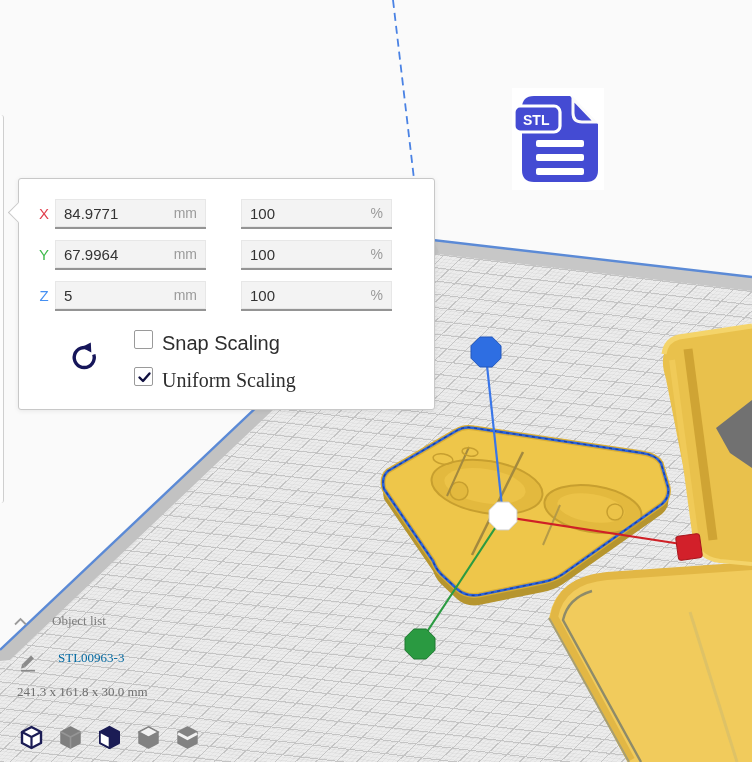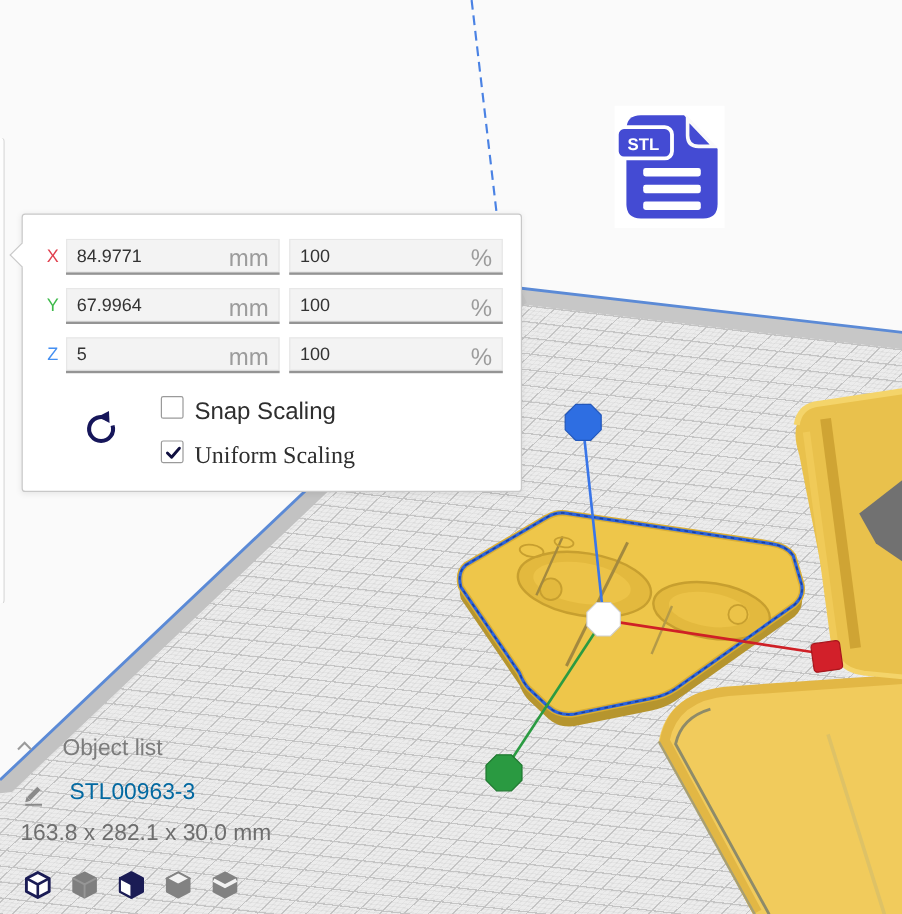--- a/index.html
+++ b/index.html
@@ -19,33 +19,33 @@
   #left-sliver{position:absolute;left:0;top:115px;width:3px;height:388px;background:#fdfdfd;
     border-right:1px solid #cfcfcf;border-radius:0 3px 3px 0;z-index:4;}
   
   #stl-icon{position:absolute;left:512px;top:88px;z-index:3;}
   
   #scale-panel{position:absolute;left:18px;top:178px;width:415px;height:230px;background:#fff;
     border:1px solid #c8c8c8;border-radius:3px;box-shadow:0 1px 5px rgba(0,0,0,.08);z-index:6;}
   #scale-panel .caret{position:absolute;left:-8px;top:26px;width:14px;height:14px;background:#fff;
     border-left:1px solid #c8c8c8;border-bottom:1px solid #c8c8c8;transform:rotate(45deg);}
   .axis-label{position:absolute;width:18px;font-size:15px;line-height:30px;text-align:center;}
-  .field{position:absolute;width:178px;height:30px;}
+  .field{position:absolute;width:151px;height:30px;}
   .field input{width:100%;height:100%;box-sizing:border-box;background:#f3f3f3;border:none;
     border-bottom:2px solid #949494;box-shadow:inset 0 0 0 1px #e7e7e7;
     font-family:inherit;font-size:15px;color:#333;padding:0 32px 0 9px;outline:none;}
-  .suffix{position:absolute;right:9px;top:6px;font-size:20px;color:#9b9b9b;pointer-events:none;}
+  .suffix{position:absolute;right:9px;top:6px;font-size:14px;color:#9b9b9b;pointer-events:none;}
   .cbx{position:absolute;width:19px;height:19px;box-sizing:border-box;background:#fff;
     border:1px solid #9a9a9a;border-radius:2px;}
   .cbx svg{position:absolute;left:1px;top:1px;}
   .cbx-label{position:absolute;font-size:20px;color:#2e2e2e;}
   #reset-btn{position:absolute;left:50px;top:162px;width:32px;height:32px;cursor:pointer;}
   
   .ovl{position:absolute;z-index:5;}
-  .ovl-text{font-size:19px;}
+  .ovl-text{font-size:13px;font-family:Liberation Serif, serif;}
   #object-list-header{left:52px;top:613px;color:#7c7c7c;}
   #object-item-name{left:58px;top:650px;color:#0369a1;}
   #object-dimensions{left:17px;top:684px;color:#6e6e6e;}
   #chevron{left:13px;top:616px;}
   #pencil{left:18px;top:651px;}
   #view-toolbar{left:18px;top:724px;display:flex;gap:12px;}
   #view-toolbar .vicon{width:27px;height:27px;cursor:pointer;}
 </style>
 </head>
 <body>
@@ -180,21 +180,21 @@
   </svg>
   <div id="object-list-header" class="ovl ovl-text">Object list</div>
 
   <svg id="pencil" class="ovl" width="21" height="21" viewBox="0 0 21 21">
     <line x1="6" y1="14.5" x2="14.5" y2="6" stroke="#8a8a8a" stroke-width="4"></line>
     <polygon points="3,17.5 4.2,12.8 7.6,16.2" fill="#8a8a8a"></polygon>
     <line x1="3" y1="19.7" x2="17" y2="19.7" stroke="#8a8a8a" stroke-width="1.7"></line>
   </svg>
   <div id="object-item-name" class="ovl ovl-text">STL00963-3</div>
 
-  <div id="object-dimensions" class="ovl ovl-text">163.8 x 282.1 x 30.0 mm</div>
+  <div id="object-dimensions" class="ovl ovl-text">241.3 x 161.8 x 30.0 mm</div>
 
   <div id="view-toolbar" class="ovl">
     <svg class="vicon" viewBox="0 0 27 27">
       <polygon points="13.5,3 23,8 23,19 13.5,24 4,19 4,8" fill="#ffffff" stroke="#1b1c55" stroke-width="2.4" stroke-linejoin="round"></polygon>
       <path d="M 4 8 L 13.5 13 L 23 8 M 13.5 13 L 13.5 24" fill="none" stroke="#1b1c55" stroke-width="2.2"></path>
     </svg>
     <svg class="vicon" viewBox="0 0 27 27">
       <polygon points="13.5,3 23,8 23,19 13.5,24 4,19 4,8" fill="#7f7f7f" stroke="#7f7f7f" stroke-width="1.5" stroke-linejoin="round"></polygon>
       <path d="M 4 8 L 13.5 13 L 23 8 M 13.5 13 L 13.5 24" fill="none" stroke="#969696" stroke-width="1.6"></path>
     </svg>

